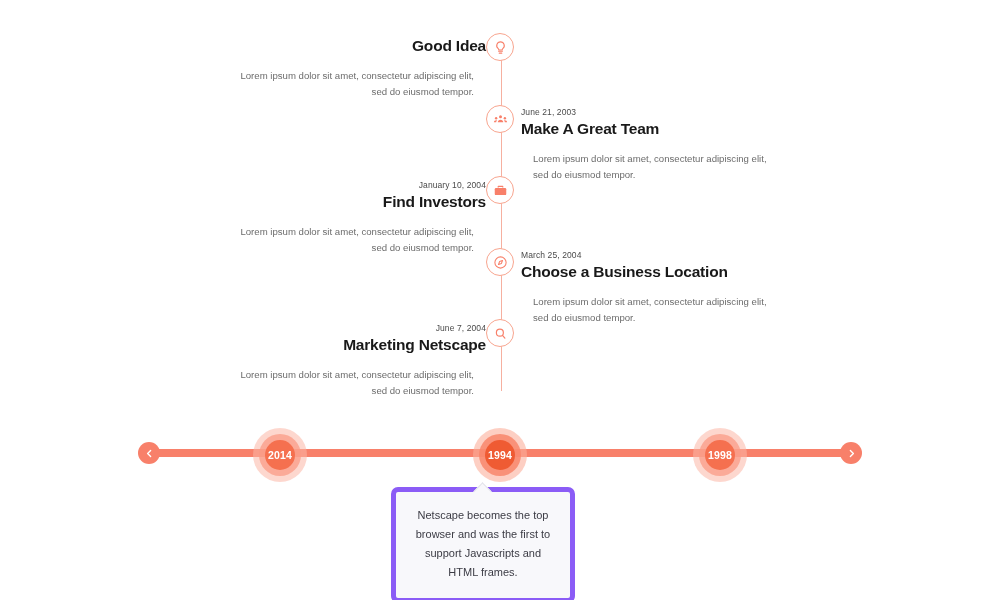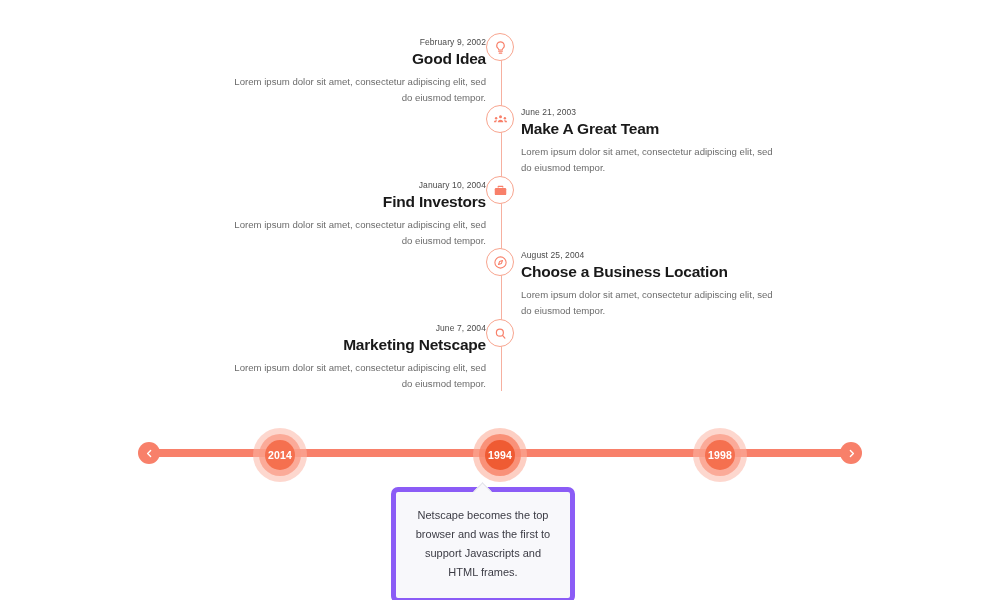--- a/index.html
+++ b/index.html
@@ -79,21 +79,21 @@
     font-weight: bold;
     color: #191919;
     line-height: 20px;
     letter-spacing: -0.2px;
     margin: 0 0 5px 0;
   }
   .v-desc {
     font-size: 9.6px;
     color: #6c6c6c;
     line-height: 15.5px;
-    margin: 0;
+    margin: 12px;
   }
 
   
   #horizontal-timeline {
     position: absolute;
     left: 0;
     top: 400px;
     width: 1000px;
     height: 200px;
   }
@@ -197,21 +197,20 @@
 
   <div class="v-item" style="top:0;">
     <div class="v-node" style="top:33px;">
       <svg viewBox="0 0 24 24" fill="none" stroke="#f8806a" stroke-width="1.8" stroke-linecap="round" stroke-linejoin="round">
         <path d="M9 18h6"></path>
           <path d="M10 21h4"></path>
         <path d="M12 3a6 6 0 0 0-3.6 10.8c.5.4.8 1 .8 1.7v.5h5.6v-.5c0-.7.3-1.3.8-1.7A6 6 0 0 0 12 3z"></path>
       </svg>
     </div>
     <div class="v-content left" style="top:36px;">
-      <p class="v-date">February 9, 2002</p>
       <h3 class="v-title">Good Idea</h3>
       <p class="v-desc">Lorem ipsum dolor sit amet, consectetur adipiscing elit, sed do eiusmod tempor.</p>
     </div>
   </div>
 
   <div class="v-item" style="top:0;">
     <div class="v-node" style="top:105px;">
       <svg viewBox="0 0 24 24" fill="#f8806a">
         <circle cx="12" cy="7.5" r="2.4"></circle>
         <path d="M7.6 16.2c0-2.4 2-3.9 4.4-3.9s4.4 1.5 4.4 3.9z"></path>
@@ -243,21 +242,21 @@
   </div>
 
   <div class="v-item" style="top:0;">
     <div class="v-node" style="top:248px;">
       <svg viewBox="0 0 24 24" fill="none" stroke="#f8806a" stroke-width="1.7" stroke-linecap="round" stroke-linejoin="round">
         <circle cx="12" cy="12" r="9"></circle>
         <path d="M15.2 8.8 13.5 13.5 8.8 15.2 10.5 10.5z"></path>
       </svg>
     </div>
     <div class="v-content right" style="top:249px;">
-      <p class="v-date">August 25, 2004</p>
+      <p class="v-date">March 25, 2004</p>
       <h3 class="v-title">Choose a Business Location</h3>
       <p class="v-desc">Lorem ipsum dolor sit amet, consectetur adipiscing elit, sed do eiusmod tempor.</p>
     </div>
   </div>
 
   <div class="v-item" style="top:0;">
     <div class="v-node" style="top:319px;">
       <svg viewBox="0 0 24 24" fill="none" stroke="#f8806a" stroke-width="1.9" stroke-linecap="round" stroke-linejoin="round">
         <circle cx="11" cy="10.6" r="5.6"></circle>
         <path d="M15.2 15 19 19.4"></path>

